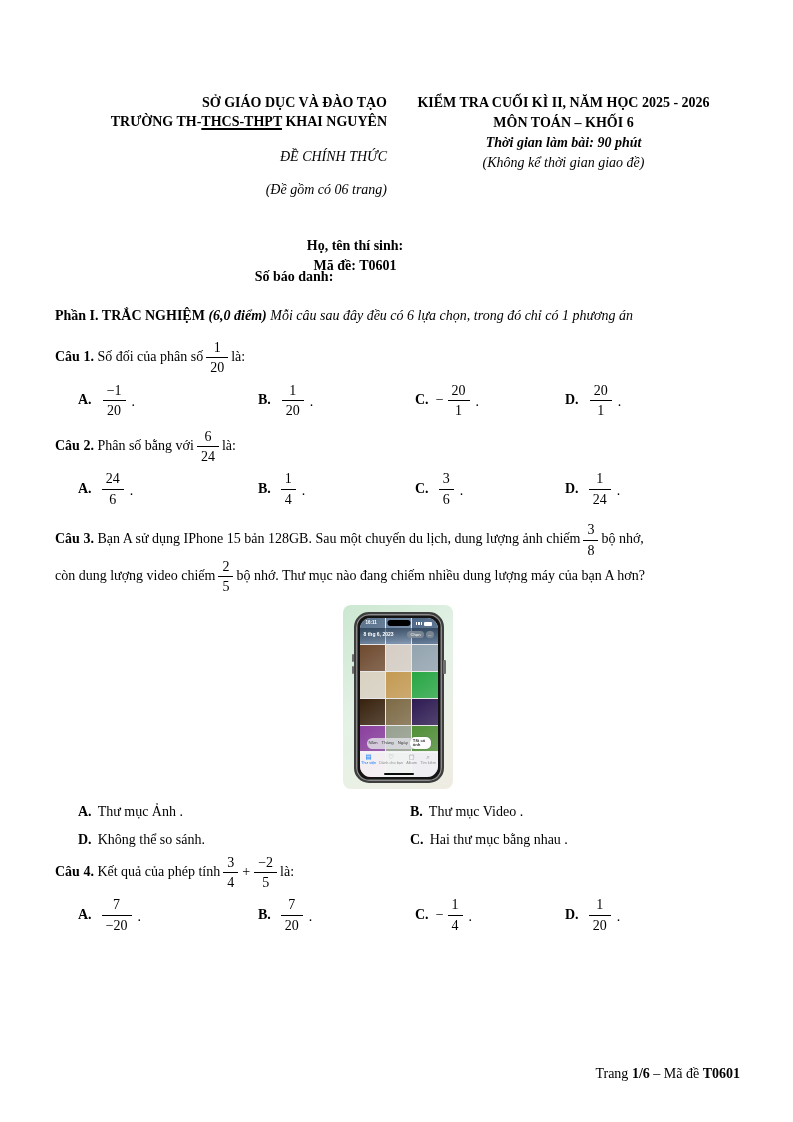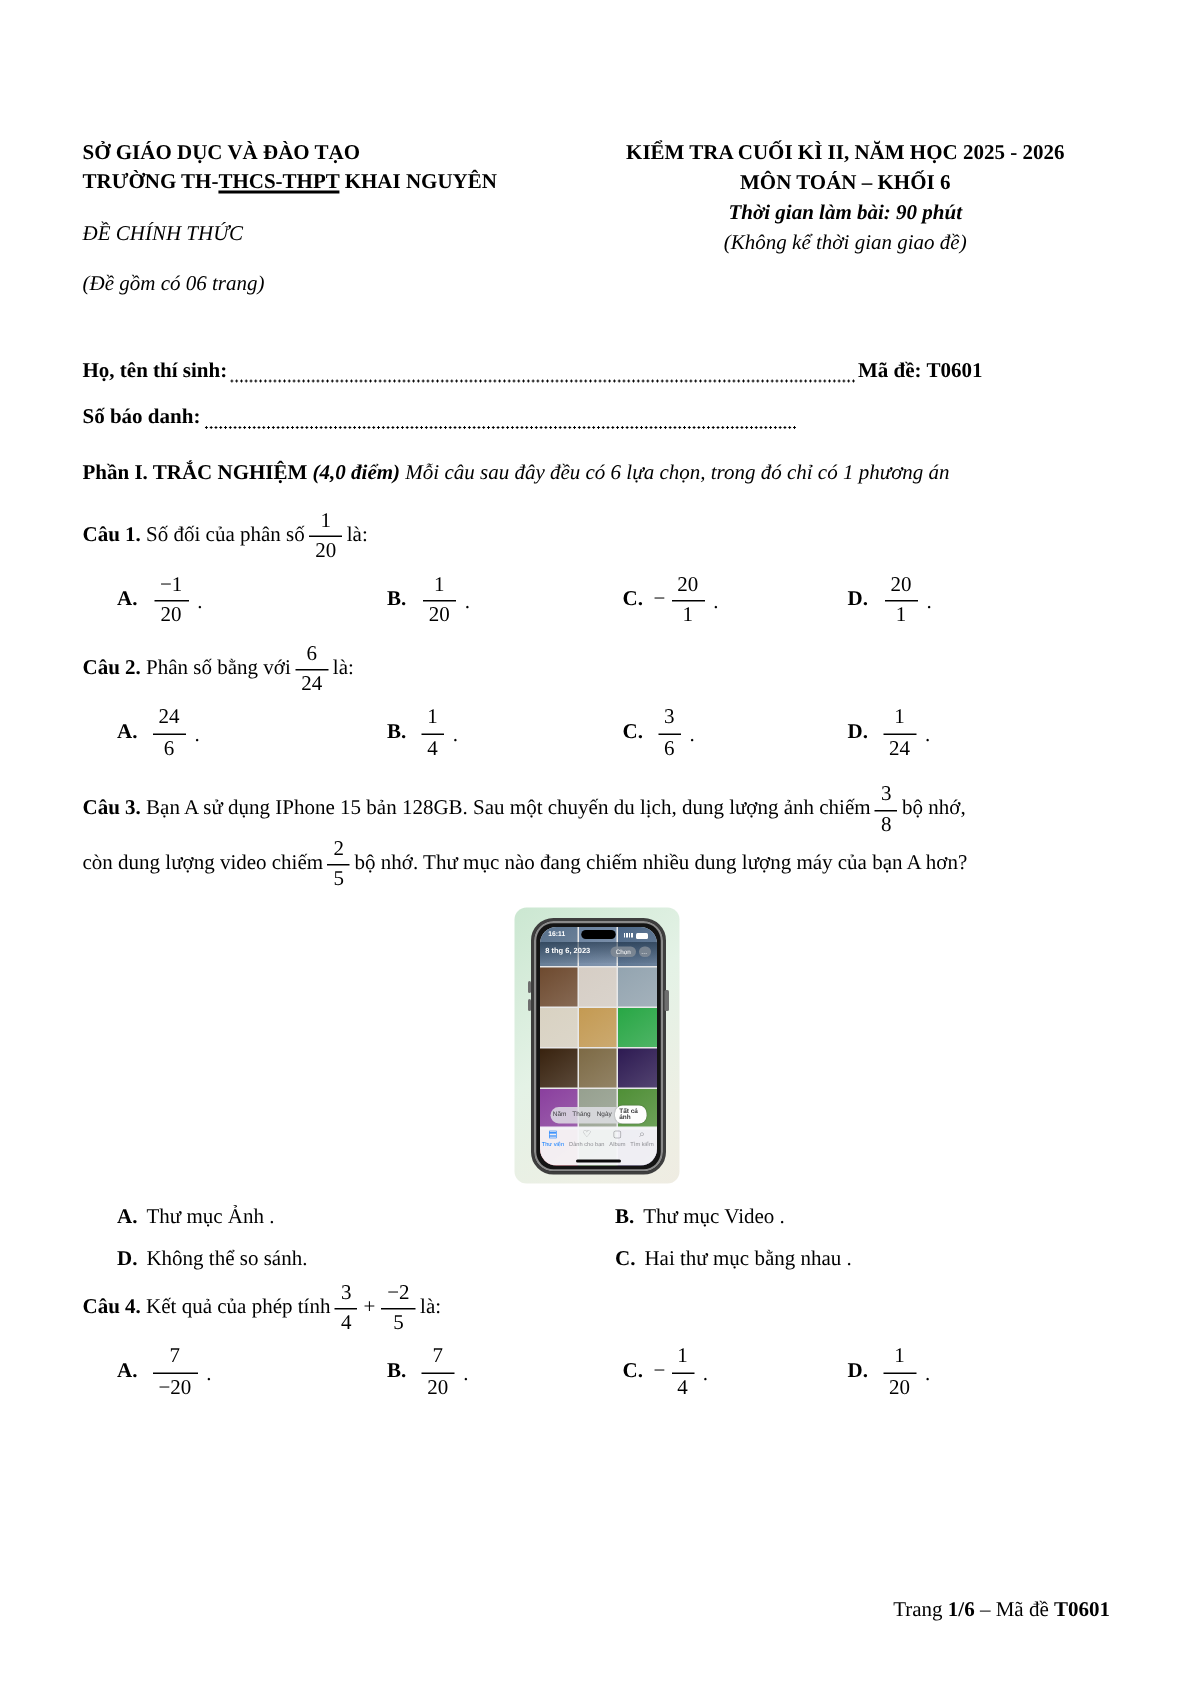--- a/index.html
+++ b/index.html
@@ -9,30 +9,30 @@
     display:flex; flex-direction:column;
     font-family:"Liberation Serif", serif; font-size:14px; line-height:1.45; color:#000;
   }
   b{font-weight:bold;}
   .i{font-style:italic;}
   .bi{font-style:italic;font-weight:bold;}
   .u{text-decoration:underline; text-decoration-thickness:1.5px; text-underline-offset:2px;}
 
   
   .hdr{display:flex;}
-  .hdr-left{width:332px; text-align:left;}
+  .hdr-left{width:332px; text-align:right;}
   .hdr-right{flex:1; text-align:center;}
   .hline{line-height:19px;}
   .exam-type{margin-top:16px;}
   .pages-note{margin-top:14px;}
   .hdr-right .hline{line-height:20px;}
 
   
   .student{margin-top:37px;}
-  .sline{display:flex; align-items:flex-end; margin-bottom:9px; height:22px;}
+  .sline{display:flex; align-items:center; margin-bottom:9px; height:22px;flex-direction:column;}
   .name-line{width:600px;}
   .id-line{width:478px;}
   .dots{flex:1; align-self:flex-end; height:14px; margin:0 2px;
     background-image:radial-gradient(circle, #000 0.7px, transparent 0.9px);
     background-size:3.2px 2px; background-repeat:repeat-x; background-position:left bottom 3px;}
 
   
   .part{margin:4px 0 0 0; line-height:28px;}
 
   
@@ -120,21 +120,21 @@
       <b>Họ, tên thí sinh:</b>
       <span class="dots"></span>
       <b>Mã đề: T0601</b>
     </div>
     <div class="sline id-line">
       <b>Số báo danh:</b>
       <span class="dots"></span>
     </div>
   </div>
 
-  <p class="part"><b>Phần I. TRẮC NGHIỆM</b> <b class="i">(4,0 điểm)</b> <span class="i">Mỗi câu sau đây đều có 6 lựa chọn, trong đó chỉ có 1 phương án</span><br></p>
+  <p class="part"><b>Phần I. TRẮC NGHIỆM</b> <b class="i">(6,0 điểm)</b> <span class="i">Mỗi câu sau đây đều có 6 lựa chọn, trong đó chỉ có 1 phương án</span><br></p>
 
   <div class="stem">
     <b>Câu 1.</b> <span>Số đối của phân số</span><span class="frac"><span class="fnum">1</span><span class="fden">20</span></span><span>là:</span>
   </div>
   <div class="opts4">
     <div class="opt">
         <b>A.</b>
         <span class="sign"></span>
         <span class="frac">
           <span class="fnum">−1</span>

